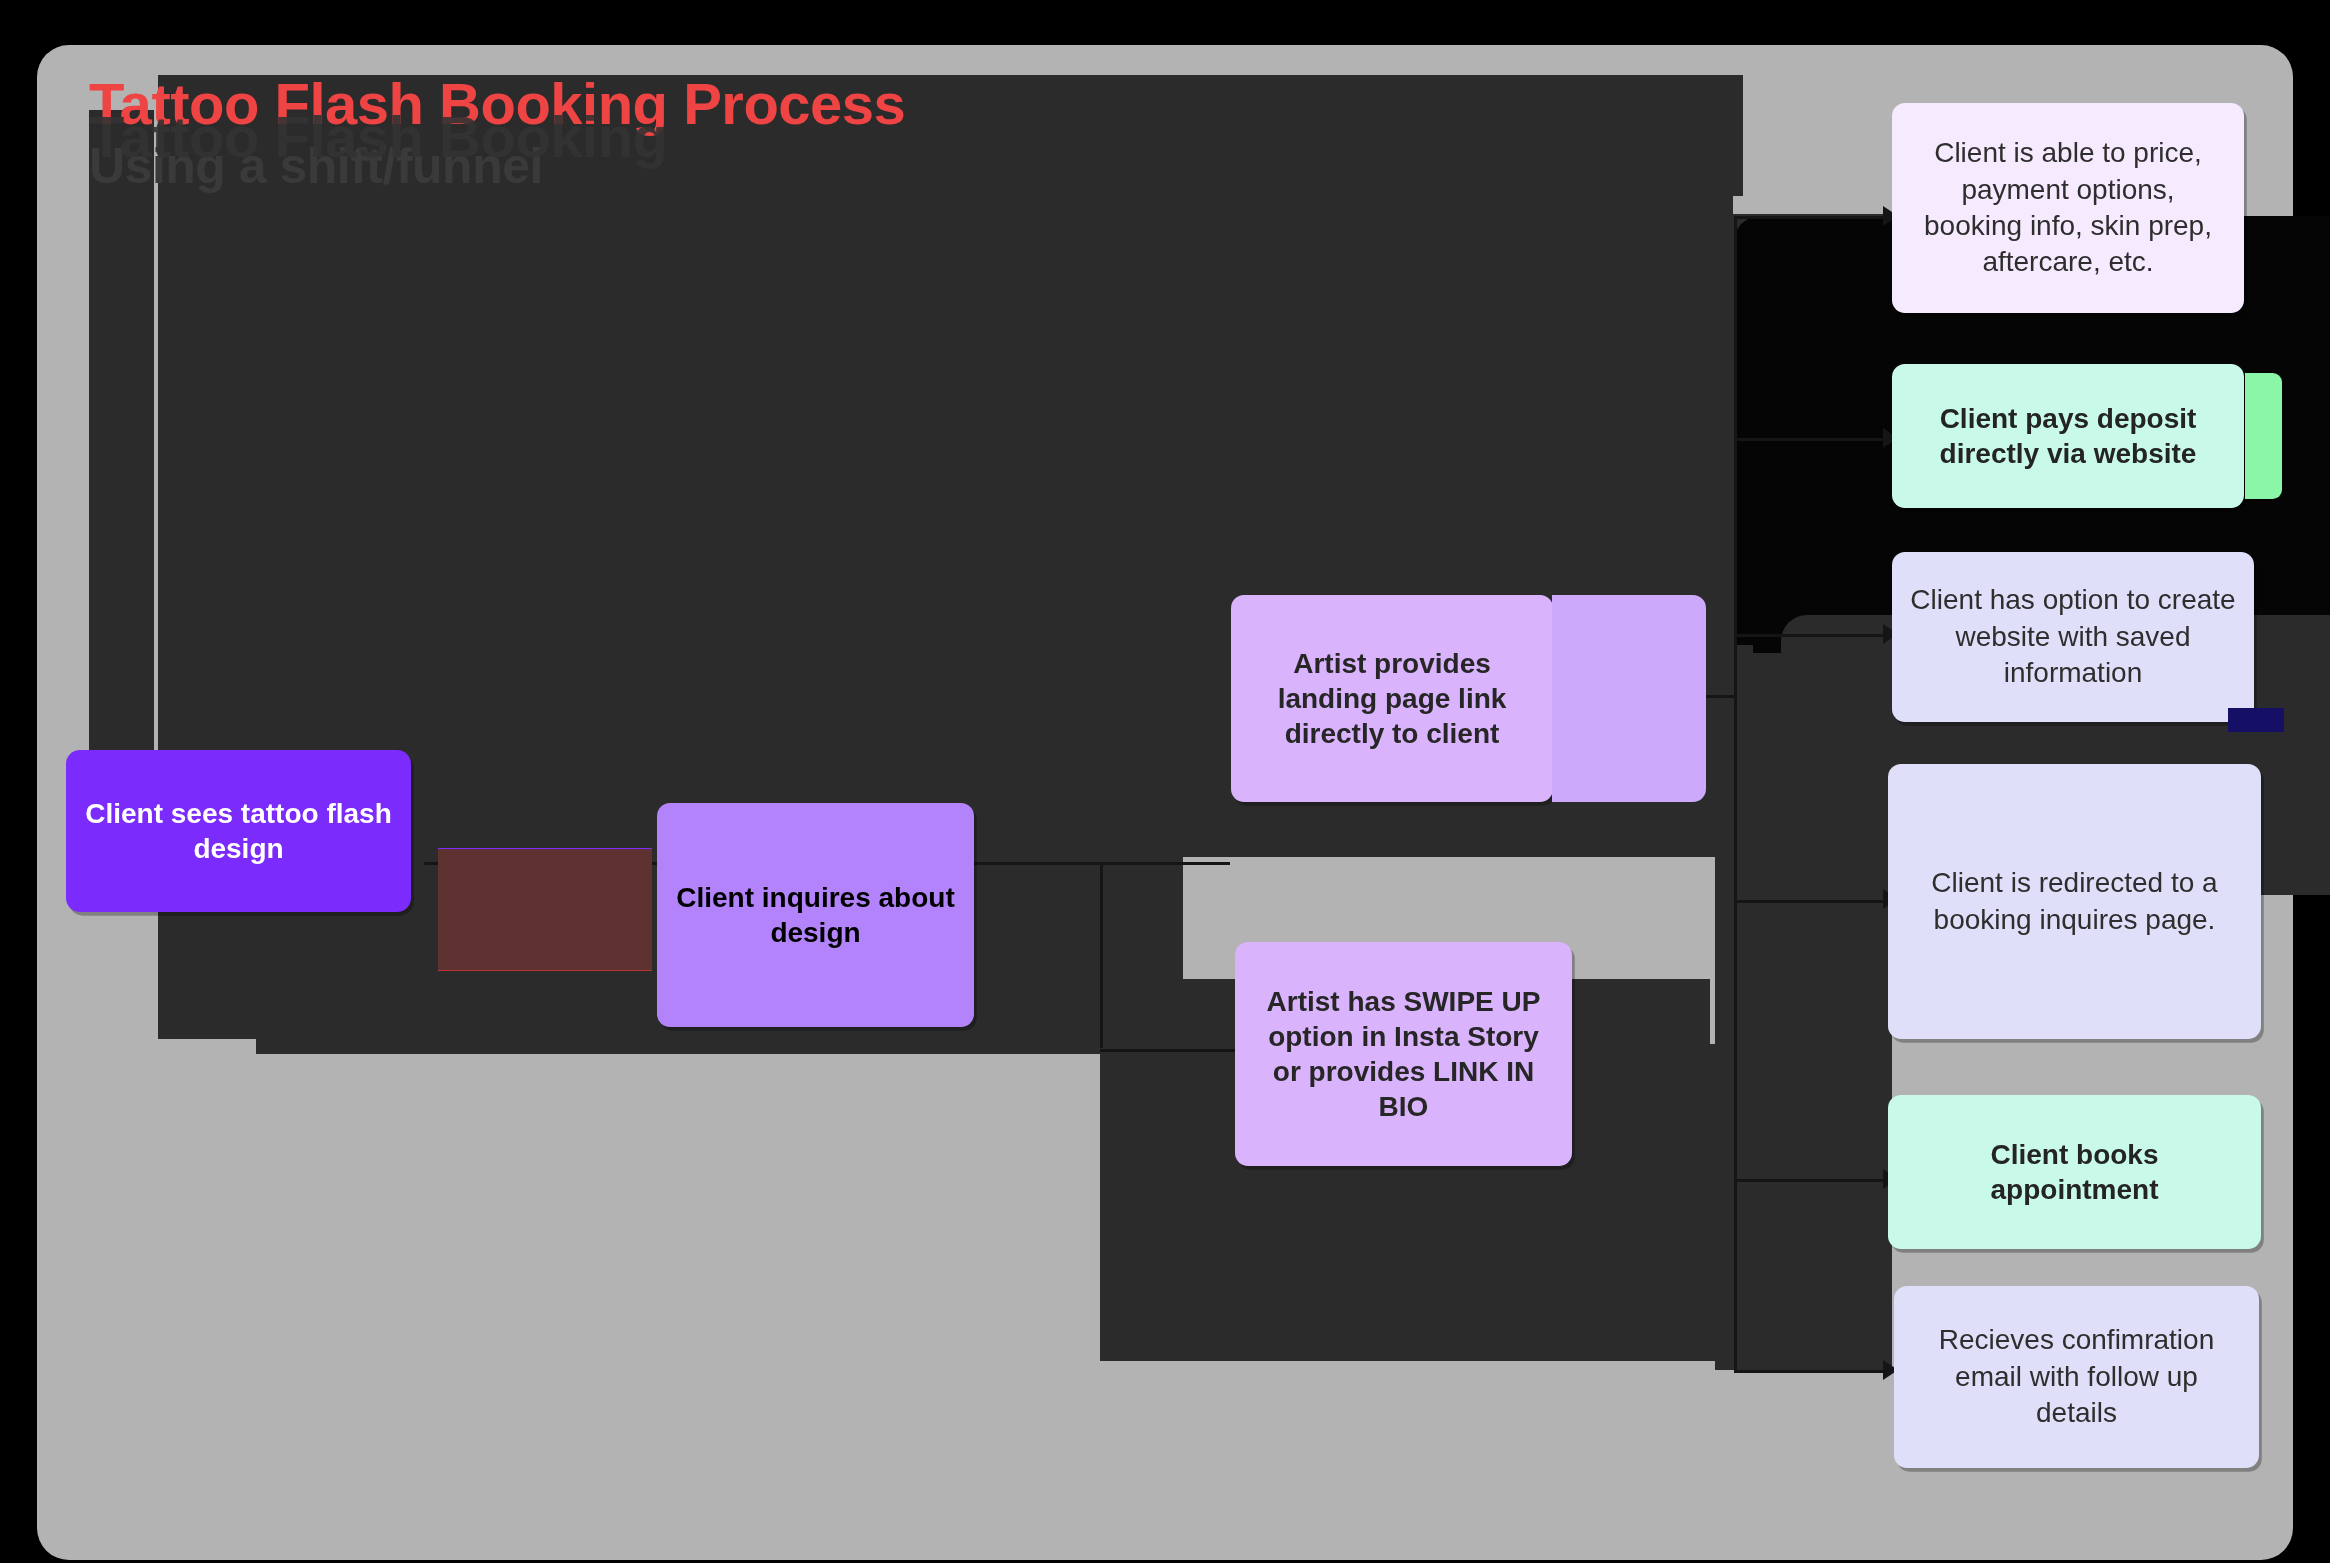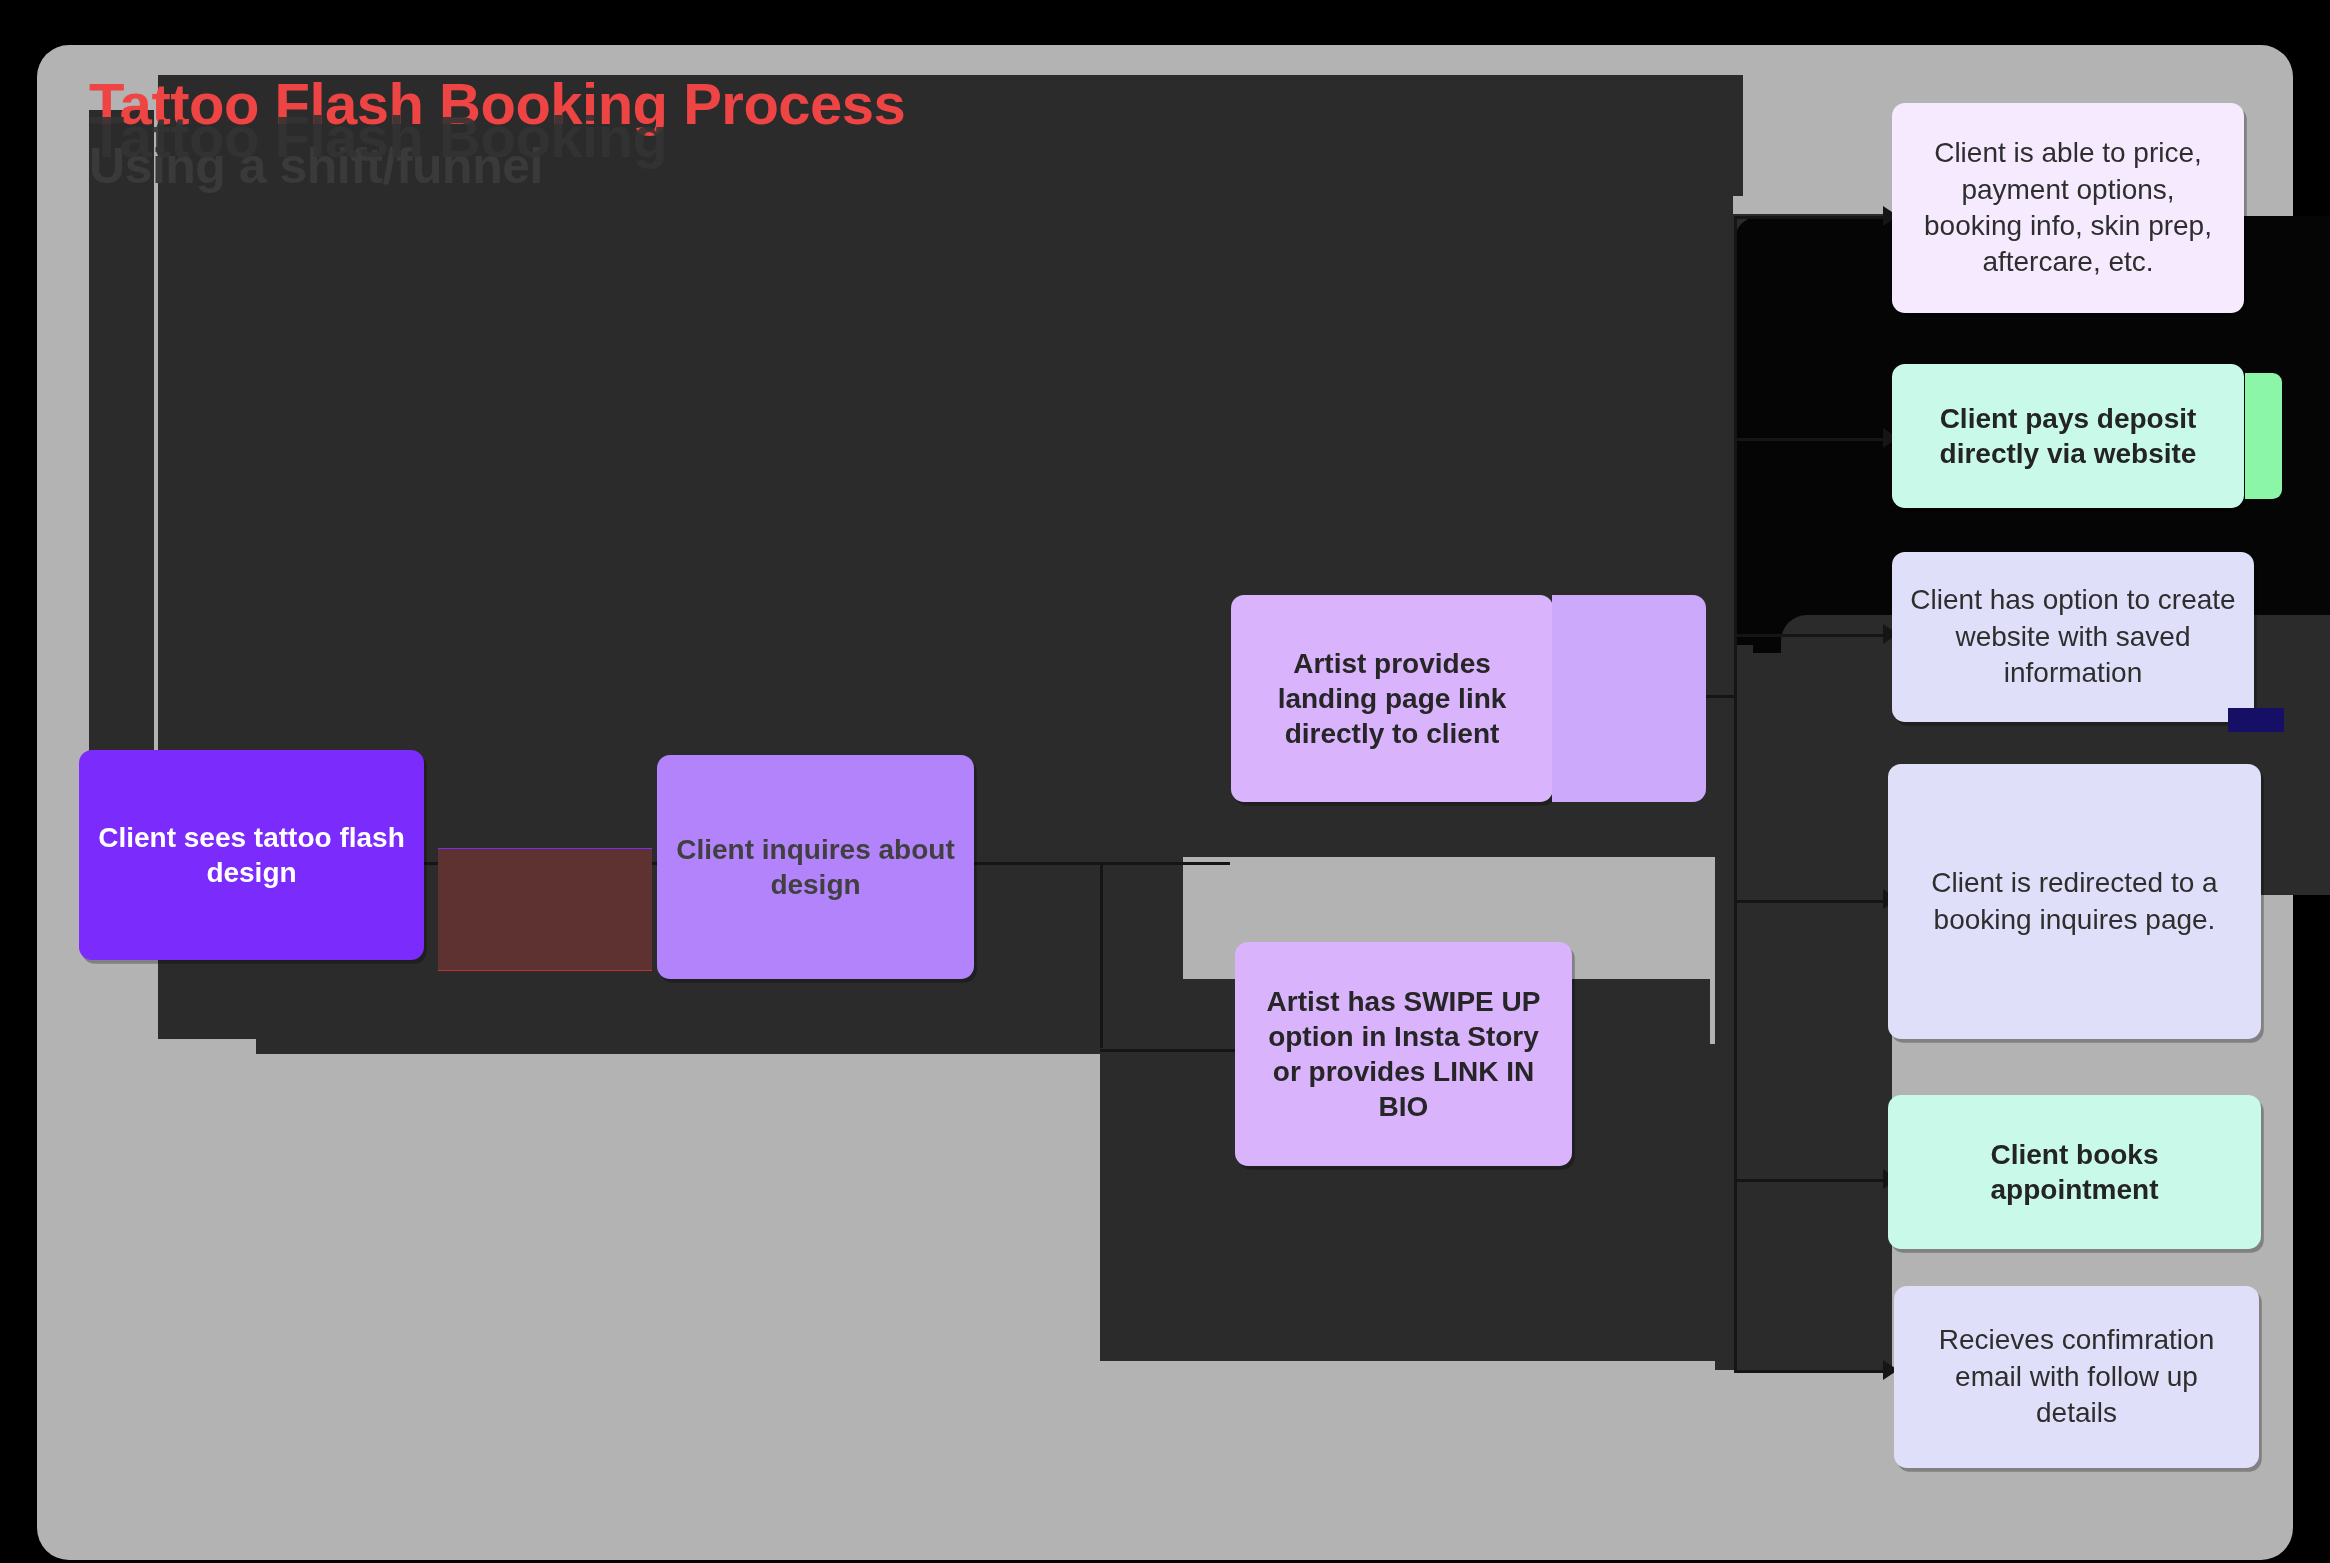--- a/index.html
+++ b/index.html
@@ -35,21 +35,21 @@
   .node{
     position:absolute;box-sizing:border-box;
     border-radius:13px;
     display:flex;align-items:center;justify-content:center;
     text-align:center;padding:6px 17px;
     box-shadow:2.8px 3.7px 0 rgba(0,0,0,.28);
   }
   .node span{display:block;width:100%;}
 
   .n-deep   {background:#7b2bfb;color:#ffffff;font-weight:700;font-size:28px;line-height:1.25;}
-  .n-mid    {background:#b383fb;color:#404040;font-weight:700;font-size:28px;line-height:1.25;}
+  .n-mid    {background:#b383fb;color:#000000;font-weight:700;font-size:28px;line-height:1.25;margin-top:48px;}
   .n-light  {background:#d9b3fc;color:#262626;font-weight:700;font-size:28px;line-height:1.25;}
   .n-lav    {background:#f6eafe;color:#2e2e2e;font-weight:400;font-size:28px;line-height:1.3;}
   .n-mint   {background:#c9fae9;color:#242424;font-weight:700;font-size:28px;line-height:1.25;}
   .n-peri   {background:#e0dff9;color:#2e2e2e;font-weight:400;font-size:28px;line-height:1.3;}
 
   
   .conn{position:absolute;background:#151515;}
   .conn-h{height:2.8px;}
   .conn-v{width:2.8px;}
   .arrow{position:absolute;width:0;height:0;
@@ -106,21 +106,21 @@
   <div class="arrow" style="left:1883px;top:889px;"></div>
 
   <div class="conn conn-h" style="left:1734px;top:1179px;width:158px;"></div>
   <div class="arrow" style="left:1883px;top:1169px;"></div>
 
   <div class="conn conn-h" style="left:1734px;top:1370px;width:158px;"></div>
   <div class="arrow" style="left:1883px;top:1360px;"></div>
 
   <div class="swatch" style="left:438px;top:848px;width:214px;height:121px;background:#5e3230;border-top:1.9px solid #7b2bfb;border-bottom:0.9px solid #b33;"></div>
 
-  <div class="node n-deep" style="left:79px;top:750px;width:345px;height:210px;">
+  <div class="node n-deep" style="left:66px;top:750px;width:345px;height:162px;border-radius:14px;">
     <span>Client sees tattoo flash design</span>
   </div>
 
   <div class="node n-mid" style="left:657px;top:755px;width:317px;height:224px;">
     <span>Client inquires about design</span>
   </div>
 
   <div class="node n-light" style="left:1231px;top:595px;width:322px;height:207px;">
     <span>Artist provides landing page link directly to client</span>
   </div>

